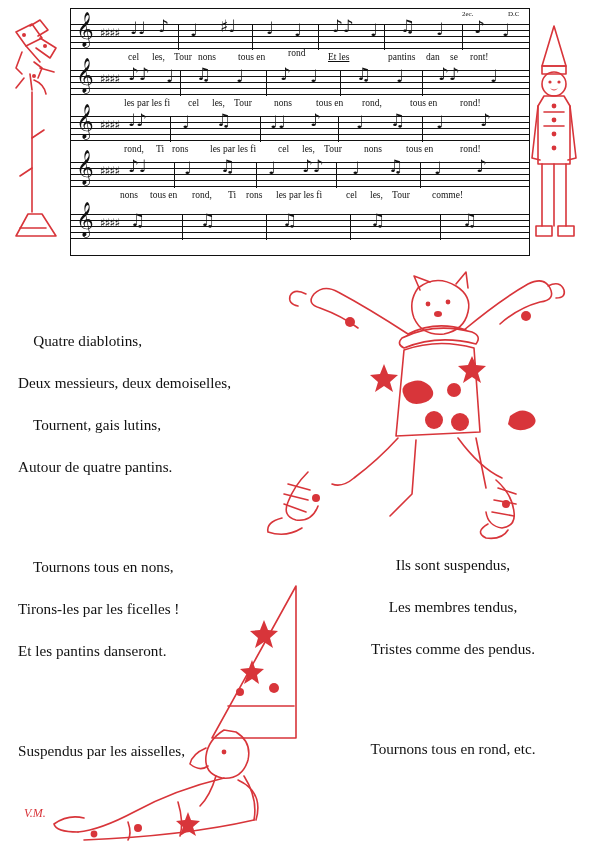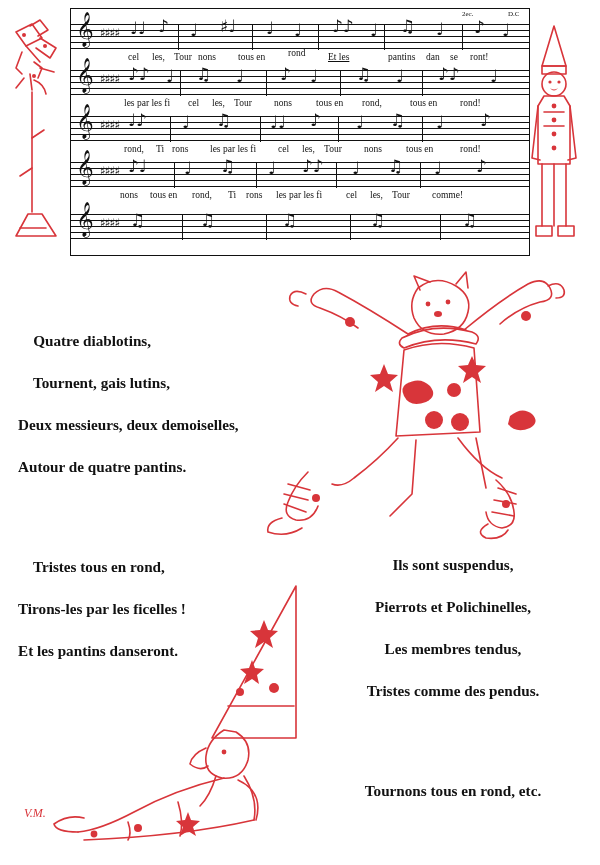--- a/index.html
+++ b/index.html
@@ -104,21 +104,21 @@
   .lyrics-col {
     position: absolute;
     font-family: "Liberation Serif", serif;
     font-size: 15.2px;
     line-height: 21px;
     color: #111;
     white-space: pre-line;
   }
   .lyrics-left { left: 18px; top: 288px; width: 250px; }
   .lyrics-right { left: 318px; top: 512px; width: 270px; text-align: center; }
-  .stanza { margin-bottom: 16px; font-weight: bold; }
+  .stanza { margin-bottom: 16px; }
   .stanza .l { display: block; white-space: pre; }
 
   
   .ink { position: absolute; }
   svg { display: block; overflow: visible; }
   .r-stroke { fill: none; stroke: #d8353a; stroke-width: 1.6; stroke-linecap: round; stroke-linejoin: round; }
   .r-fill { fill: #d8353a; stroke: none; }
 
   .signature {
     position: absolute;
@@ -440,42 +440,42 @@
         <path d="M160 232 l3 8 l9 1 l-7 6 l3 9 l-8 -5 l-8 5 l3 -9 l-7 -6 l9 -1 z"></path>
         <circle cx="110" cy="248" r="4"></circle>
         <circle cx="66" cy="254" r="3.4"></circle>
       </g>
     </svg>
   </div>
 
   <div class="lyrics-col lyrics-left">
     <div class="stanza">
       <span class="l">    Quatre diablotins,</span>
+      <span class="l">Deux messieurs, deux demoiselles,</span>
       <span class="l">    Tournent, gais lutins,</span>
-      <span class="l">Deux messieurs, deux demoiselles,</span>
       <span class="l">Autour de quatre pantins.</span>
     </div>
     <div class="stanza">
-      <span class="l">    Tristes tous en rond,</span>
+      <span class="l">    Tournons tous en nons,</span>
       <span class="l">Tirons-les par les ficelles !</span>
       <span class="l">Et les pantins danseront.</span>
     </div>
     <div class="stanza">
+      <span class="l">Suspendus par les aisselles,</span>
       
       
     </div>
     
     
     
   </div>
 
   <div class="lyrics-col lyrics-right">
     <div class="stanza">
       <span class="l" style="display:block; white-space:normal;">Ils sont suspendus,</span>
-      <span class="l" style="display:block; white-space:normal;">Pierrots et Polichinelles,</span>
       <span class="l" style="display:block; white-space:normal;">Les membres tendus,</span>
       <span class="l" style="display:block; white-space:normal;">Tristes comme des pendus.</span>
     </div>
     <div class="stanza" style="margin-bottom:28px;">
       <span class="l" style="display:block; white-space:normal;">Tournons tous en rond, etc.</span>
     </div>
     
     
   </div>
 

